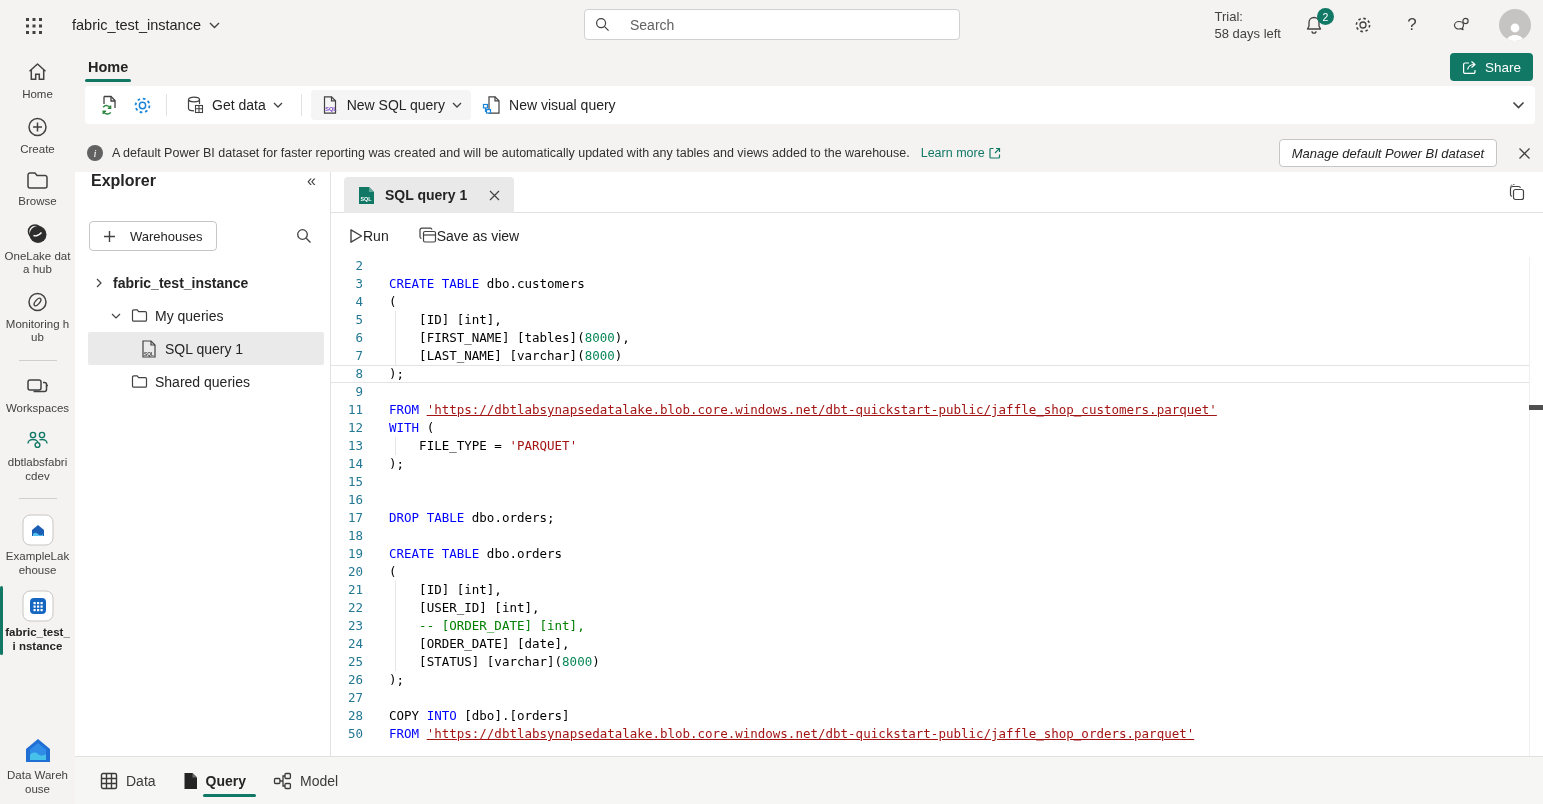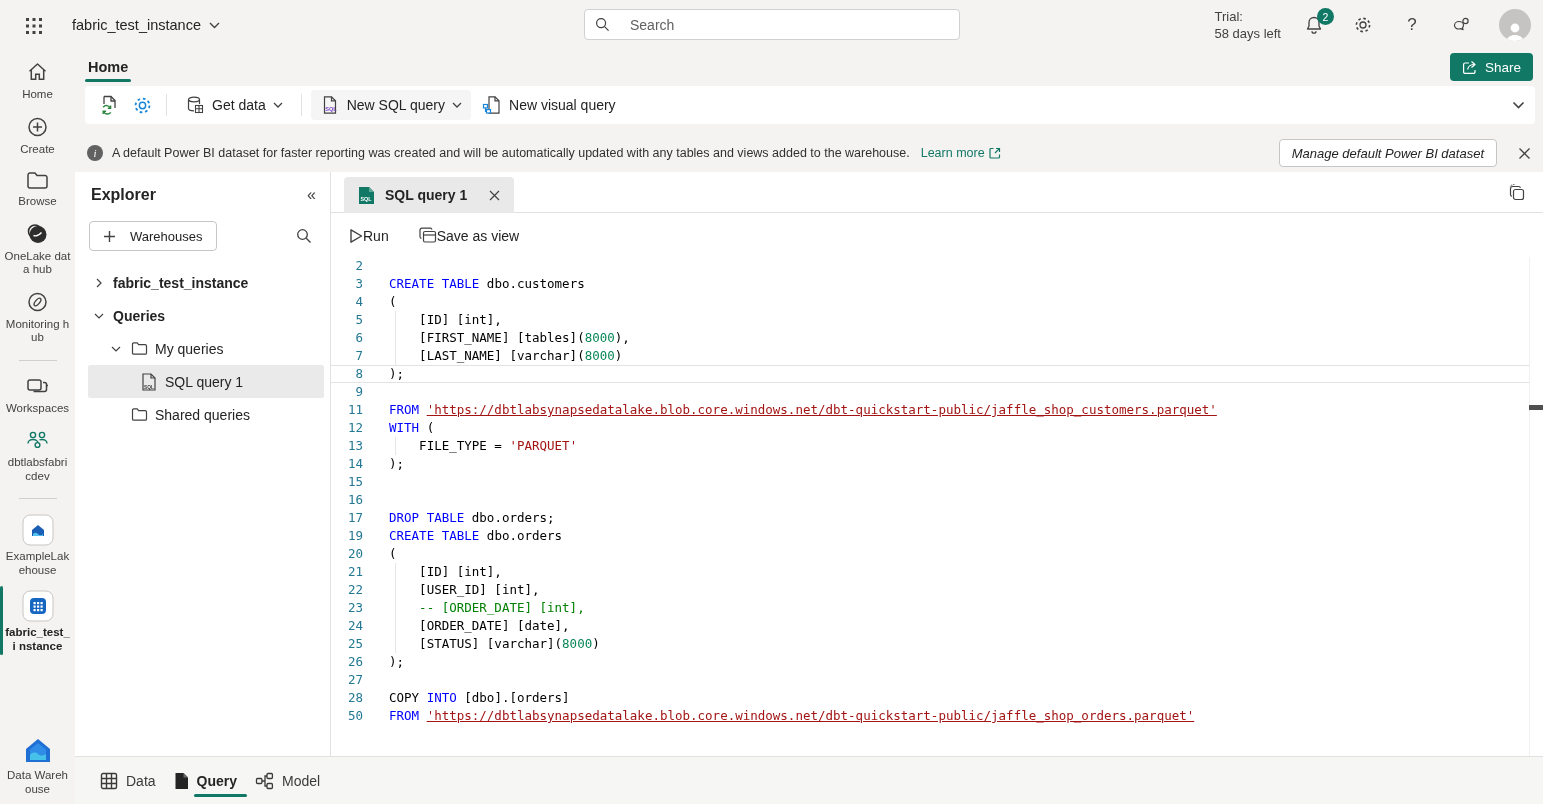--- a/index.html
+++ b/index.html
@@ -45,21 +45,21 @@
   
   .rail{position:absolute;top:50px;left:0;width:75px;bottom:0;background:var(--chrome);display:flex;flex-direction:column;align-items:center;padding-top:10px;}
   .rail-item{width:72px;display:flex;flex-direction:column;align-items:center;gap:4px;margin-bottom:13px;cursor:pointer;position:relative;}
   .rail-item .lbl{font-size:11.5px;color:#424242;text-align:center;line-height:13.5px;word-break:break-all;max-width:66px;}
   .rail-item.active .lbl{font-weight:bold;color:#242424;}
   .rail-item.active::before{content:"";position:absolute;left:-2px;top:-4px;bottom:-2px;width:3px;border-radius:2px;background:var(--accent);}
   .rail-div{width:38px;height:1px;background:#d1cfcd;margin:2px 0 15px 0;}
   .rail-spacer{flex:1;}
   
   .explorer{position:absolute;top:172px;left:75px;width:256px;bottom:48px;background:#fff;border-right:1px solid var(--border);}
-  .exp-head{height:46px;display:flex;align-items:center;padding:0 14px 0 16px;}
+  .exp-head{height:46px;display:flex;align-items:flex-start;padding:0 14px 0 16px;}
   .exp-title{font-size:16px;font-weight:bold;flex:1;}
   .collapse-ico{cursor:pointer;color:#424242;font-size:16px;}
   .exp-controls{display:flex;align-items:center;padding:0 18px 0 14px;height:36px;}
   .wh-btn{height:30px;border:1px solid #c8c6c4;background:#fff;border-radius:4px;display:flex;align-items:center;gap:14px;padding:0 13px;font-size:13px;color:#242424;font-family:"Liberation Sans",sans-serif;cursor:pointer;}
   .exp-search{margin-left:auto;cursor:pointer;}
   .tree{margin-top:12px;}
   .tree-row{height:33px;display:flex;align-items:center;font-size:14px;color:#242424;cursor:pointer;position:relative;}
   .tree-row .chev{width:16px;display:flex;justify-content:center;color:#424242;flex:none;margin-right:6px;}
   .tree-row .spacer{width:22px;flex:none;}
   .tree-row .ticon{width:18px;flex:none;margin-right:7px;display:flex;align-items:center;justify-content:center;}
@@ -80,21 +80,21 @@
   .code-line{height:18px;display:flex;position:relative;white-space:pre;}
   .code-line .lnum{width:32px;flex:none;text-align:right;color:var(--ln);user-select:none;}
   .code-line .lct{padding-left:26px;}
   .code-line .guide{position:absolute;left:64px;top:0;height:18px;width:1px;background:#e6e6e6;}
   .code-line.current{box-shadow:inset 0 1px #e3e3e3, inset 0 -1px #e3e3e3;margin-right:14px;}
   .tk-kw{color:var(--kw);} .tk-num{color:var(--num);} .tk-str{color:var(--str);}
   .tk-lnk{color:var(--str);text-decoration:underline;} .tk-cm{color:var(--cm);} .tk-pl{color:#000;}
   .vscroll{position:absolute;top:85px;right:0;bottom:0;width:14px;border-left:1px solid #f0f0f0;}
   .scroll-marker{position:absolute;top:148px;right:0;width:14px;height:5px;background:#4f4f4f;}
   
-  .bottombar{position:absolute;left:75px;right:0;bottom:0;height:48px;background:#f6f6f5;border-top:1px solid var(--border);display:flex;align-items:flex-end;padding-left:25px;gap:18px;}
+  .bottombar{position:absolute;left:75px;right:0;bottom:0;height:48px;background:#f6f6f5;border-top:1px solid var(--border);display:flex;align-items:flex-end;padding-left:25px;gap:27px;}
   .btab{display:flex;align-items:center;gap:8px;font-size:14px;color:#3b3a39;cursor:pointer;height:100%;position:relative;}
   .btab.active{font-weight:bold;color:#242424;}
   .btab.active::after{content:"";position:absolute;left:20px;right:-10px;bottom:7px;height:3px;border-radius:2px;background:var(--accent);}
 </style>
 </head>
 <body>
 
 <div class="topbar">
   <div class="waffle">
     <svg width="20" height="20" viewBox="0 0 20 20">
@@ -386,28 +386,20 @@
     </span>
   </div>
   <div class="tree" id="tree">
       <div class="tree-row lvl0">
         <span class="chev">
           <svg width="6" height="10" viewBox="0 0 6 10">
             <path d="M1 1l4 4-4 4" fill="none" stroke="#424242" stroke-width="1.2"></path>
           </svg>
         </span>
         <span>fabric_test_instance</span>
-      </div>
-      <div class="tree-row lvl0">
-        <span class="chev">
-          <svg width="10" height="6" viewBox="0 0 10 6">
-            <path d="M1 1l4 4 4-4" fill="none" stroke="#424242" stroke-width="1.2"></path>
-          </svg>
-        </span>
-        <span>Queries</span>
       </div>
       <div class="tree-row lvl1">
         <span class="chev">
           <svg width="10" height="6" viewBox="0 0 10 6">
             <path d="M1 1l4 4 4-4" fill="none" stroke="#424242" stroke-width="1.2"></path>
           </svg>
         </span>
         <span class="ticon">
           <svg width="17" height="15" viewBox="0 0 17 15">
             <path d="M1.5 3.2a1.3 1.3 0 011.3-1.3h3.4l1.4 1.7h6.6a1.3 1.3 0 011.3 1.3v7a1.3 1.3 0 01-1.3 1.3H2.8a1.3 1.3 0 01-1.3-1.3z" fill="none" stroke="#424242" stroke-width="1.2"></path>
@@ -485,20 +477,21 @@
       <div class="code-line"><span class="lnum">7</span><span class="guide"></span><span class="lct"><span class="tk-pl">    [LAST_NAME] [varchar](</span><span class="tk-num">8000</span><span class="tk-pl">)</span></span></div>
       <div class="code-line current"><span class="lnum">8</span><span class="lct"><span class="tk-pl">);</span></span></div>
       <div class="code-line"><span class="lnum">9</span><span class="lct"></span></div>
       <div class="code-line"><span class="lnum">11</span><span class="lct"><span class="tk-kw">FROM</span><span class="tk-pl"> </span><span class="tk-lnk">'https://dbtlabsynapsedatalake.blob.core.windows.net/dbt-quickstart-public/jaffle_shop_customers.parquet'</span></span></div>
       <div class="code-line"><span class="lnum">12</span><span class="lct"><span class="tk-kw">WITH</span><span class="tk-pl"> (</span></span></div>
       <div class="code-line"><span class="lnum">13</span><span class="guide"></span><span class="lct"><span class="tk-pl">    FILE_TYPE = </span><span class="tk-str">'PARQUET'</span></span></div>
       <div class="code-line"><span class="lnum">14</span><span class="lct"><span class="tk-pl">);</span></span></div>
       <div class="code-line"><span class="lnum">15</span><span class="lct"></span></div>
       <div class="code-line"><span class="lnum">16</span><span class="lct"></span></div>
       <div class="code-line"><span class="lnum">17</span><span class="lct"><span class="tk-kw">DROP</span><span class="tk-pl"> </span><span class="tk-kw">TABLE</span><span class="tk-pl"> dbo.orders;</span></span></div>
+      <div class="code-line"><span class="lnum">18</span><span class="lct"></span></div>
       <div class="code-line"><span class="lnum">19</span><span class="lct"><span class="tk-kw">CREATE</span><span class="tk-pl"> </span><span class="tk-kw">TABLE</span><span class="tk-pl"> dbo.orders</span></span></div>
       <div class="code-line"><span class="lnum">20</span><span class="lct"><span class="tk-pl">(</span></span></div>
       <div class="code-line"><span class="lnum">21</span><span class="guide"></span><span class="lct"><span class="tk-pl">    [ID] [int],</span></span></div>
       <div class="code-line"><span class="lnum">22</span><span class="guide"></span><span class="lct"><span class="tk-pl">    [USER_ID] [int],</span></span></div>
       <div class="code-line"><span class="lnum">23</span><span class="guide"></span><span class="lct"><span class="tk-cm">    -- [ORDER_DATE] [int],</span></span></div>
       <div class="code-line"><span class="lnum">24</span><span class="guide"></span><span class="lct"><span class="tk-pl">    [ORDER_DATE] [date],</span></span></div>
       <div class="code-line"><span class="lnum">25</span><span class="guide"></span><span class="lct"><span class="tk-pl">    [STATUS] [varchar](</span><span class="tk-num">8000</span><span class="tk-pl">)</span></span></div>
       <div class="code-line"><span class="lnum">26</span><span class="lct"><span class="tk-pl">);</span></span></div>
       <div class="code-line"><span class="lnum">27</span><span class="lct"></span></div>
       <div class="code-line"><span class="lnum">28</span><span class="lct"><span class="tk-pl">COPY </span><span class="tk-kw">INTO</span><span class="tk-pl"> [dbo].[orders]</span></span></div>

